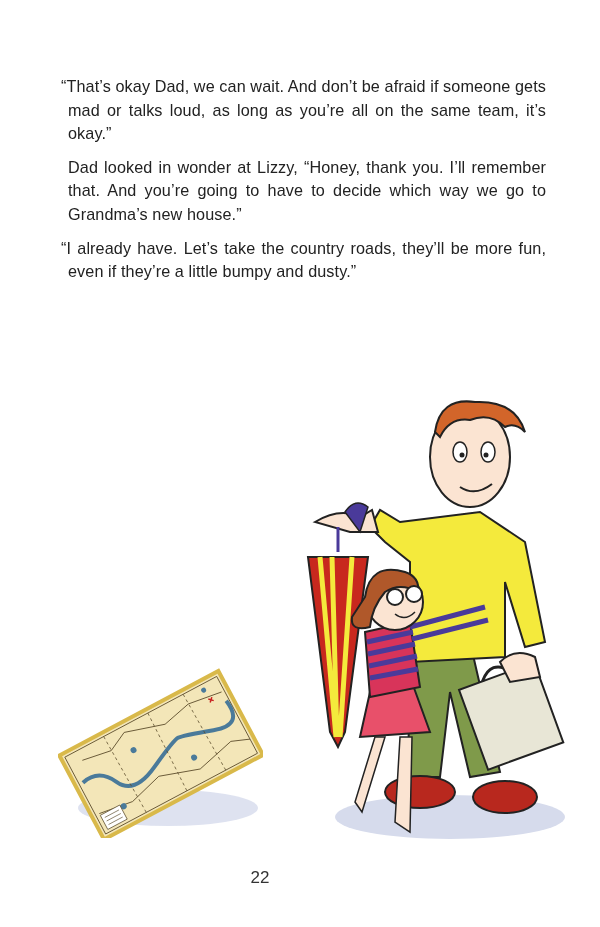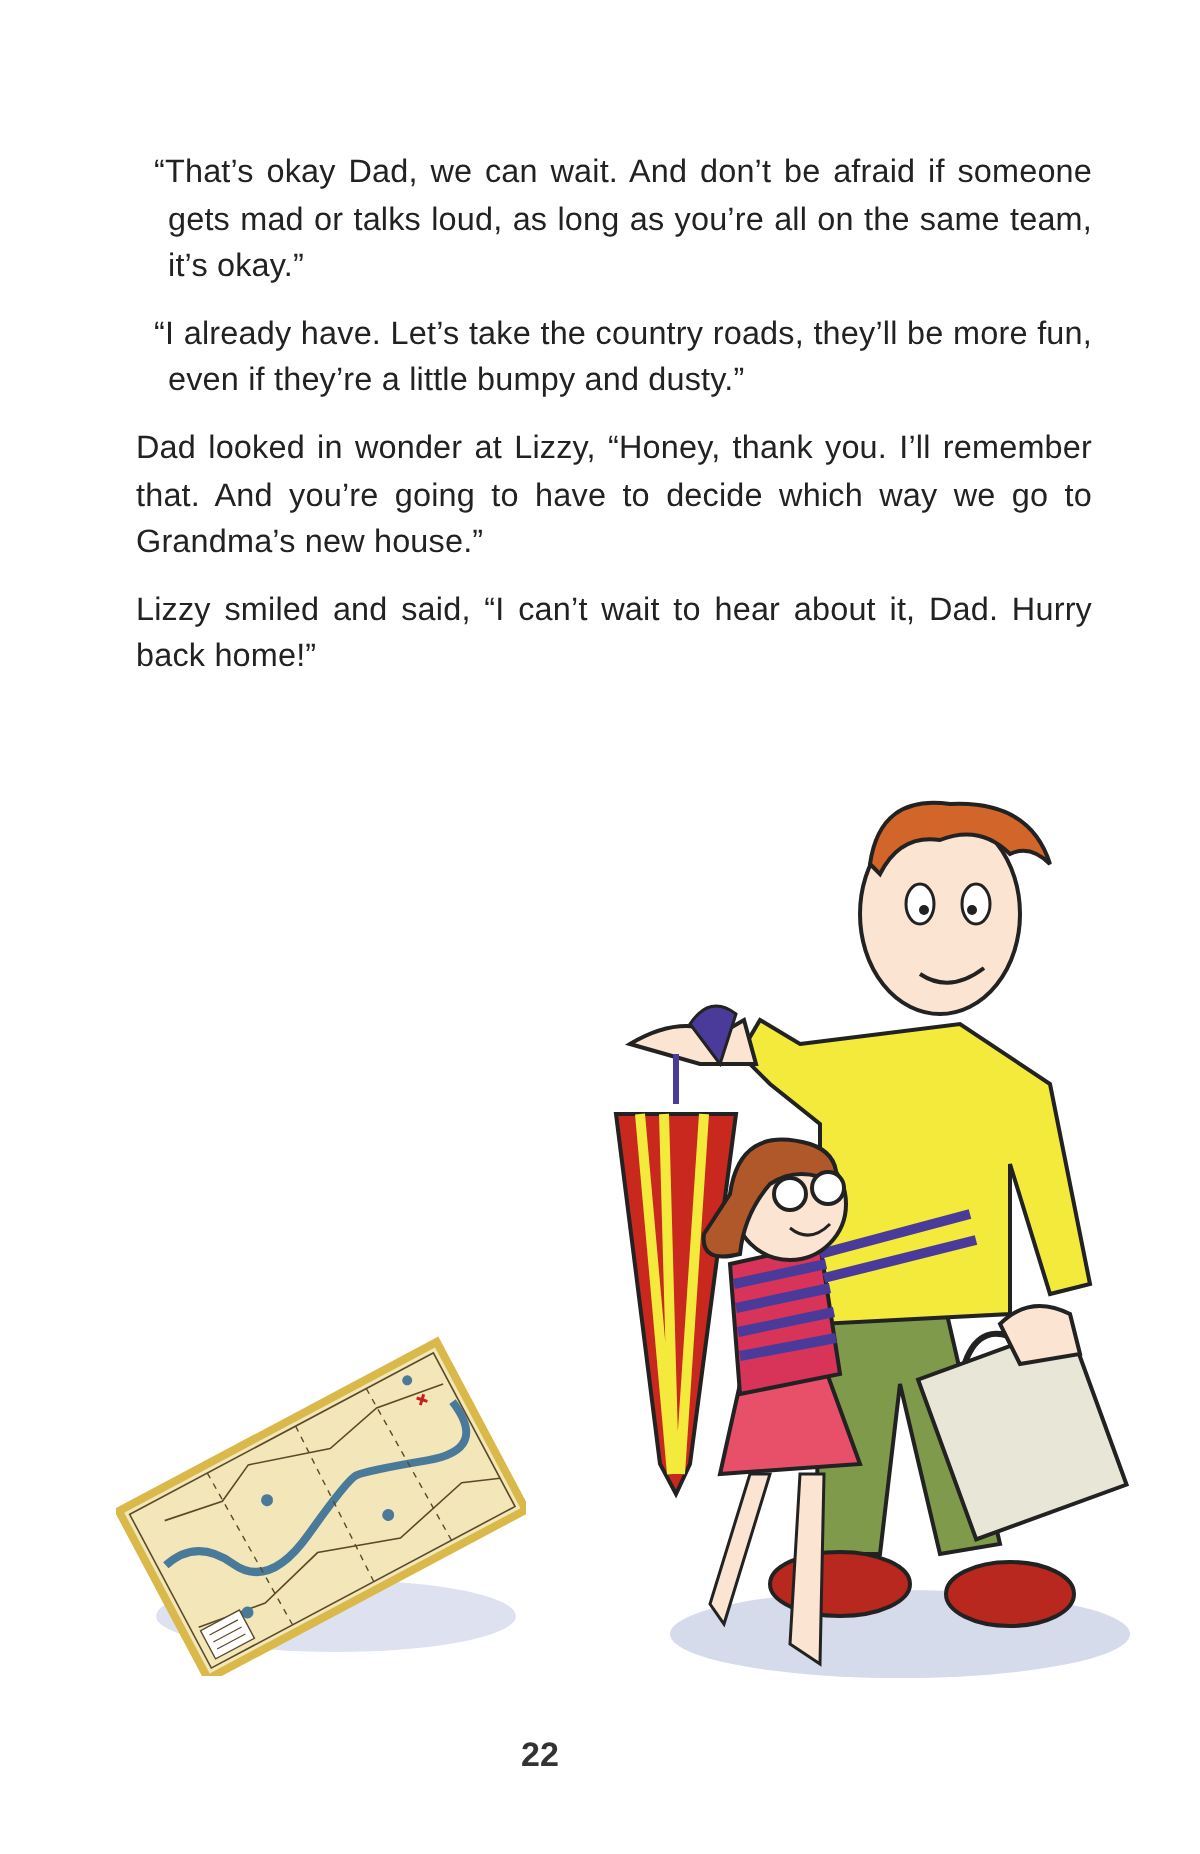--- a/index.html
+++ b/index.html
@@ -1,34 +1,33 @@
 <!DOCTYPE html>
 <html><head>
 <meta charset="utf-8">
 <style>
   html, body { margin: 0; padding: 0; background: #ffffff; }
   body { width: 600px; height: 927px; position: relative; overflow: hidden;
          font-family: "Liberation Sans", "DejaVu Sans", sans-serif; color: #222; }
   .text-block { position: absolute; left: 68px; width: 478px; top: 75px; }
   .para { font-size: 16.2px; line-height: 23.6px; margin: 0 0 10px 0; text-align: justify; letter-spacing: 0.1px; }
-  .hang { text-indent: -7px; margin-left: 16px; }
-  .page-number { position: absolute; top: 868px; left: 16px; width: 508px; text-align: center;
-                 font-size: 17px; color: #333; font-weight: bold; }
+  .hang { text-indent: -7px; }
+  .page-number { position: absolute; top: 868px; left: 6px; width: 508px; text-align: center;
+                 font-size: 17px; color: #333; }
   .illus { position: absolute; }
   #map { left: 58px; top: 668px; width: 205px; height: 170px; }
   #family { left: 300px; top: 392px; width: 270px; height: 460px; }
 </style>
 </head>
 <body>
 
 <div class="text-block">
   <p class="para hang">“That’s okay Dad, we can wait. And don’t be afraid if someone gets mad or talks loud, as long as you’re all on the same team, it’s okay.”</p>
+  <p class="para">Dad looked in wonder at Lizzy, “Honey, thank you. I’ll remember that. And you’re going to have to decide which way we go to Grandma’s new house.”</p>
   <p class="para hang">“I already have. Let’s take the country roads, they’ll be more fun, even if they’re a little bumpy and dusty.”</p>
-  <p class="para">Dad looked in wonder at Lizzy, “Honey, thank you. I’ll remember that. And you’re going to have to decide which way we go to Grandma’s new house.”</p>
-  <p class="para">Lizzy smiled and said, “I can’t wait to hear about it, Dad. Hurry back home!”</p>
 </div>
 
 <svg id="map" class="illus" viewBox="0 0 205 170">
   <ellipse cx="110" cy="140" rx="90" ry="18" fill="#d6dbec" opacity="0.8"></ellipse>
   <g transform="rotate(-28 102 85)">
     <rect x="12" y="40" width="180" height="95" fill="#f3e6b8" stroke="#d9b94a" stroke-width="4"></rect>
     <rect x="16" y="44" width="172" height="87" fill="none" stroke="#5a4a2a" stroke-width="0.8"></rect>
     <path d="M20 75 Q40 70 50 90 T90 95 T125 80 T160 90 T185 70" fill="none" stroke="#4a7a9a" stroke-width="4"></path>
     <path d="M30 55 L60 60 L80 50 L120 62 L150 55 L185 60" fill="none" stroke="#5a4a2a" stroke-width="0.8"></path>
     <path d="M20 110 L55 115 L90 105 L130 118 L170 108 L188 115" fill="none" stroke="#5a4a2a" stroke-width="0.8"></path>

